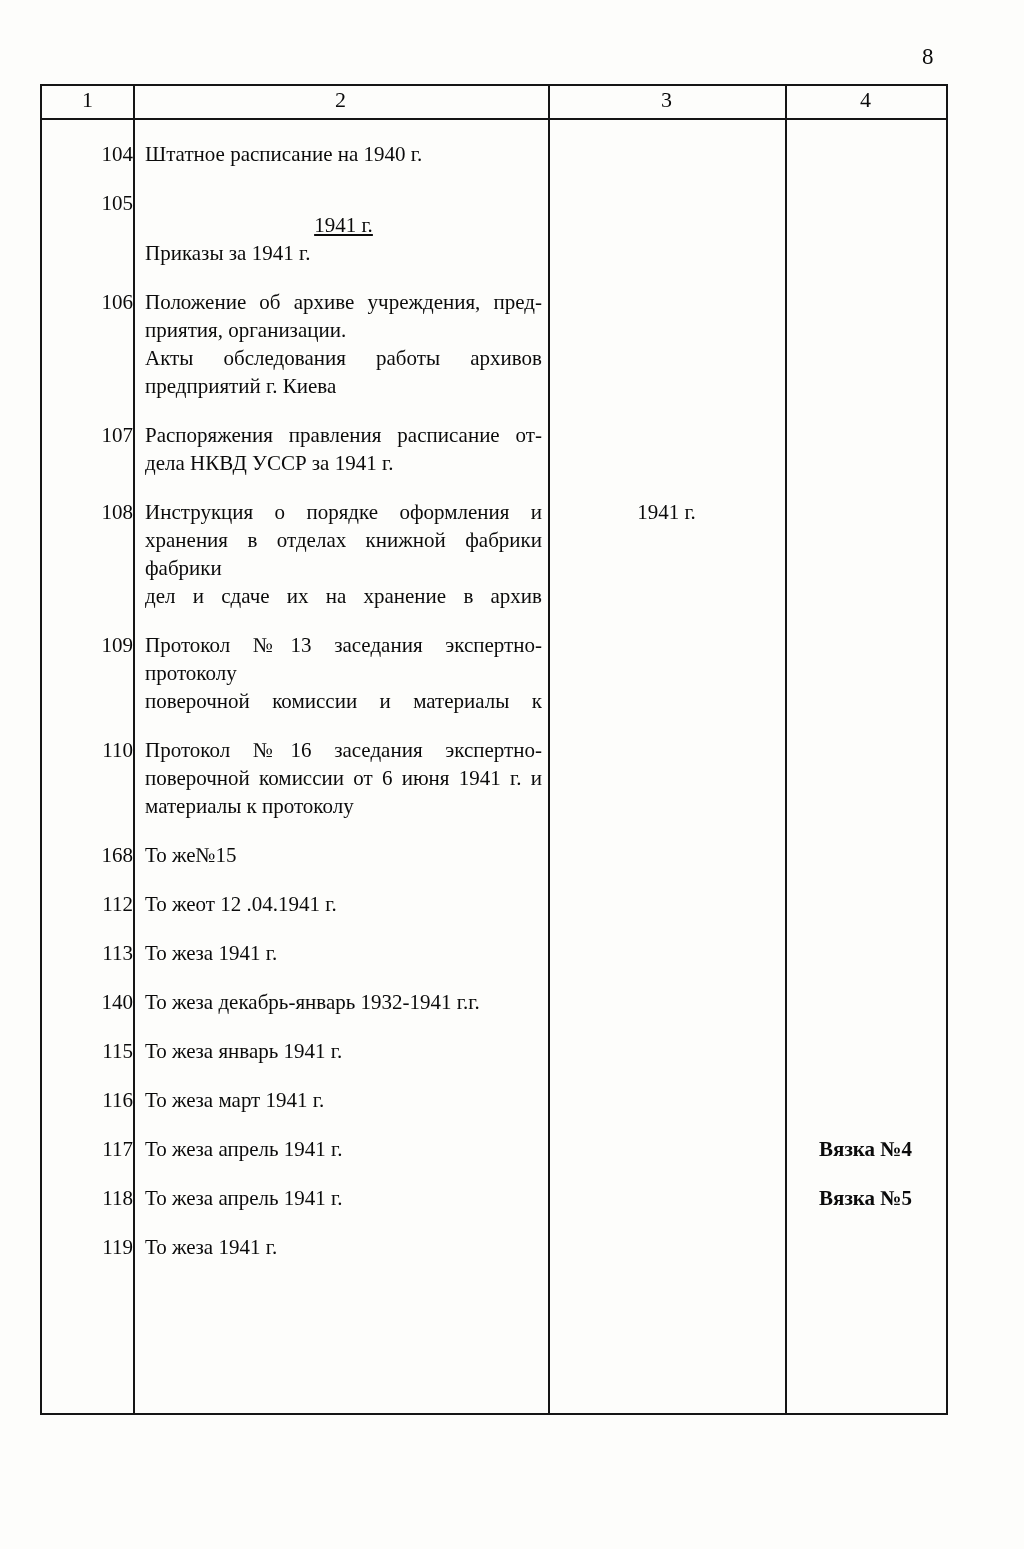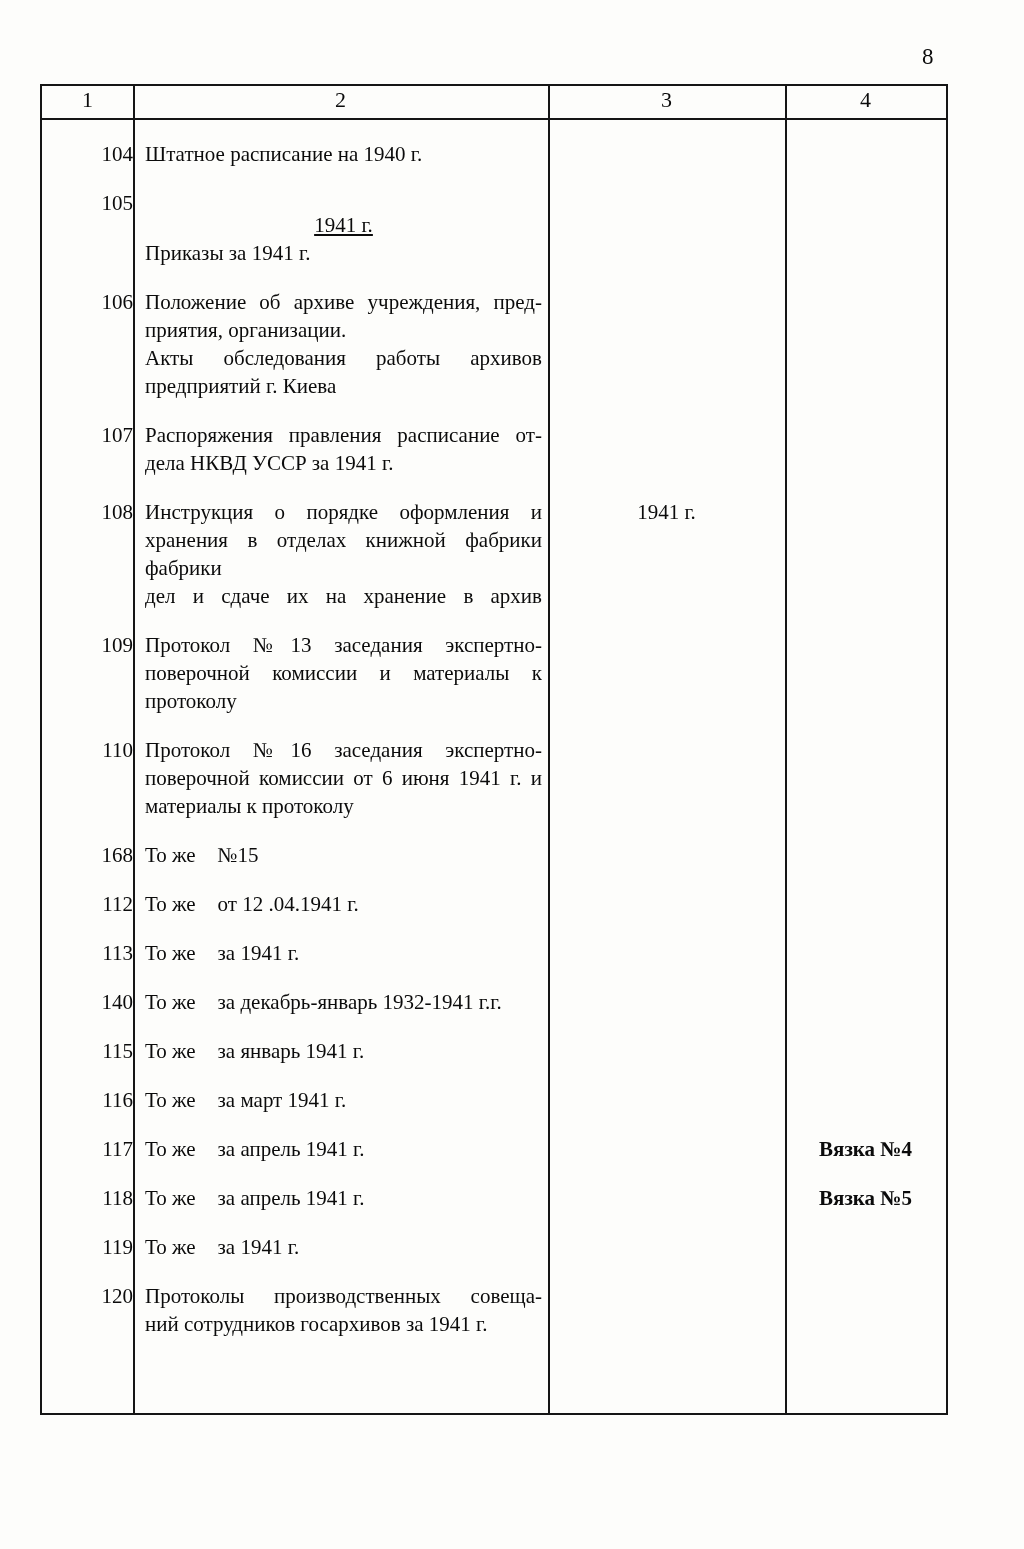--- a/index.html
+++ b/index.html
@@ -48,21 +48,21 @@
   .c3 { text-align: center; }
   .c4 { text-align: center; font-weight: bold; }
 
   .heading {
     text-align: center;
     text-decoration: underline;
     margin-top: 22px;
   }
   .line { min-height: 28px; }
   .line.j { text-align: justify; text-align-last: justify; }
-  .tab { display: inline-block; margin-left: 22px; }
+  .tab { display: inline-block; }
 </style>
 </head>
 <body>
 
 <div class="page">
 
   <div class="page-number">8</div>
 
   <div class="doc-table">
     <div class="vline v1"></div>
@@ -127,22 +127,22 @@
             <div class="line j">дел и сдаче их на хранение в архив</div>
           </div>
     <div class="c3">1941 г.</div>
     <div class="c4"></div>
   </div>
 
   <div class="row">
     <div class="c1">109</div>
     <div class="c2">
             <div class="line j">Протокол №13 заседания экспертно-</div>
+            <div class="line">протоколу</div>
             <div class="line j">поверочной комиссии и материалы к</div>
-            <div class="line">протоколу</div>
           </div>
     <div class="c3"></div>
     <div class="c4"></div>
   </div>
 
   <div class="row">
     <div class="c1">110</div>
     <div class="c2">
             <div class="line j">Протокол №16 заседания экспертно-</div>
             <div class="line j">поверочной комиссии от 6 июня 1941 г. и</div>
@@ -226,25 +226,16 @@
 
   <div class="row">
     <div class="c1">119</div>
     <div class="c2">
             <div class="line"><span>То же</span><span class="tab">за 1941 г.</span></div>
           </div>
     <div class="c3"></div>
     <div class="c4"></div>
   </div>
 
-  <div class="row">
-    <div class="c1">120</div>
-    <div class="c2">
-            <div class="line j">Протоколы производственных совеща-</div>
-            <div class="line">ний сотрудников госархивов за 1941 г.</div>
-          </div>
-    <div class="c3"></div>
-    <div class="c4"></div>
-  </div>
 </div>
   </div>
 
 </div>
 
 </body></html>

